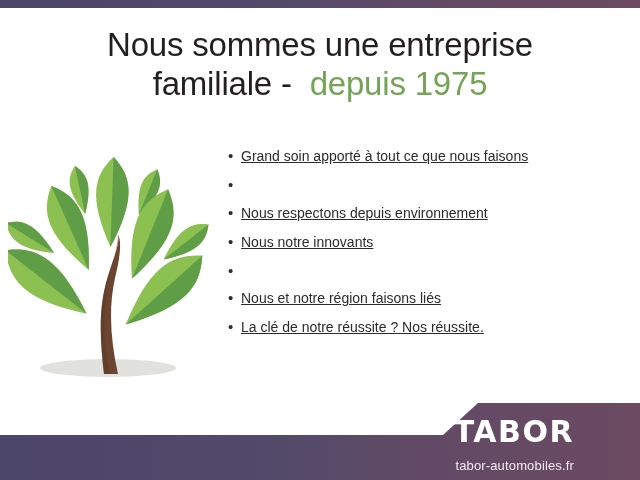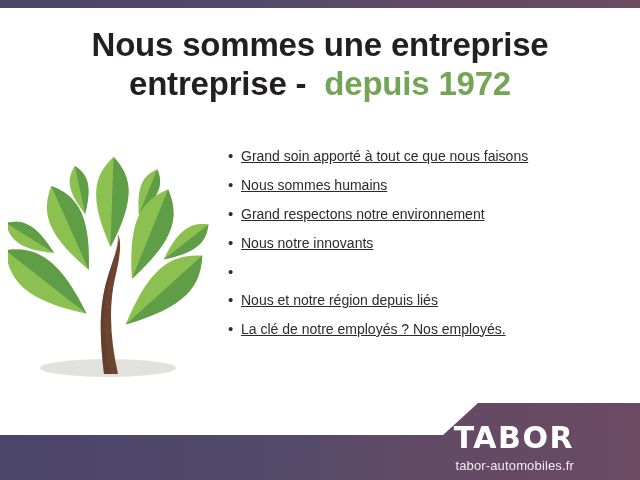--- a/index.html
+++ b/index.html
@@ -40,21 +40,21 @@
     left: 0;
     top: 26px;
     width: 640px;
     text-align: center;
     line-height: 1.18;
     letter-spacing: -0.2px;
   }
   .heading .line {
     display: block;
     font-size: 33px;
-    font-weight: bold;
+    font-weight: normal;
     color: #231f20;
     white-space: pre;
   }
   .heading .accent {
     color: #74a455;
   }
 
   
   .bullets {
     position: absolute;
@@ -113,73 +113,72 @@
     display: block;
     font-size: 30px;
     font-weight: bold;
     color: #ffffff;
     letter-spacing: 1.5px;
     line-height: 1.05;
     font-family: "DejaVu Sans", sans-serif;
   }
   .logo-tag {
     display: block;
-    margin-top: 5px;
+    margin-top: 11px;
     font-size: 13px;
     color: #f2ecf0;
     letter-spacing: 0.15px;
     line-height: 1.2;
   }
 </style>
 </head>
 <body>
 
 <div class="slide">
 
   <div class="top-strip"></div>
 
   <div class="heading">
     <span class="line">Nous sommes une entreprise</span>
-    <span class="line"><span>entreprise -  </span><span class="accent">depuis 1972</span></span>
+    <span class="line"><span>familiale -  </span><span class="accent">depuis 1975</span></span>
   </div>
 
   <div class="bullets">
 
     <div class="bullet-row">
       <span class="bullet-dot">•</span>
       <span class="bullet-text">Grand soin apporté à tout ce que nous faisons</span>
     </div>
 
     <div class="bullet-row">
       <span class="bullet-dot">•</span>
-      <span class="bullet-text">Nous sommes humains</span>
-    </div>
-
-    <div class="bullet-row">
-      <span class="bullet-dot">•</span>
-      <span class="bullet-text">Grand respectons notre environnement</span>
+    </div>
+
+    <div class="bullet-row">
+      <span class="bullet-dot">•</span>
+      <span class="bullet-text">Nous respectons depuis environnement</span>
     </div>
 
     <div class="bullet-row">
       <span class="bullet-dot">•</span>
       <span class="bullet-text">Nous notre innovants</span>
     </div>
 
     <div class="bullet-row">
       <span class="bullet-dot">•</span>
     </div>
 
     <div class="bullet-row">
       <span class="bullet-dot">•</span>
-      <span class="bullet-text">Nous et notre région depuis liés</span>
-    </div>
-
-    <div class="bullet-row">
-      <span class="bullet-dot">•</span>
-      <span class="bullet-text">La clé de notre employés ? Nos employés.</span>
+      <span class="bullet-text">Nous et notre région faisons liés</span>
+    </div>
+
+    <div class="bullet-row">
+      <span class="bullet-dot">•</span>
+      <span class="bullet-text">La clé de notre réussite ? Nos réussite.</span>
     </div>
 
   </div>
 
   <div class="tree">
     <svg width="214" height="242" viewBox="0 0 214 242" xmlns="http://www.w3.org/2000/svg">
       <defs>
 
         <g id="leaf">
           <path d="M0,-46 C20,-26 24,-4 0,46 C-24,-4 -20,-26 0,-46 Z" fill="#8cc152"></path>

